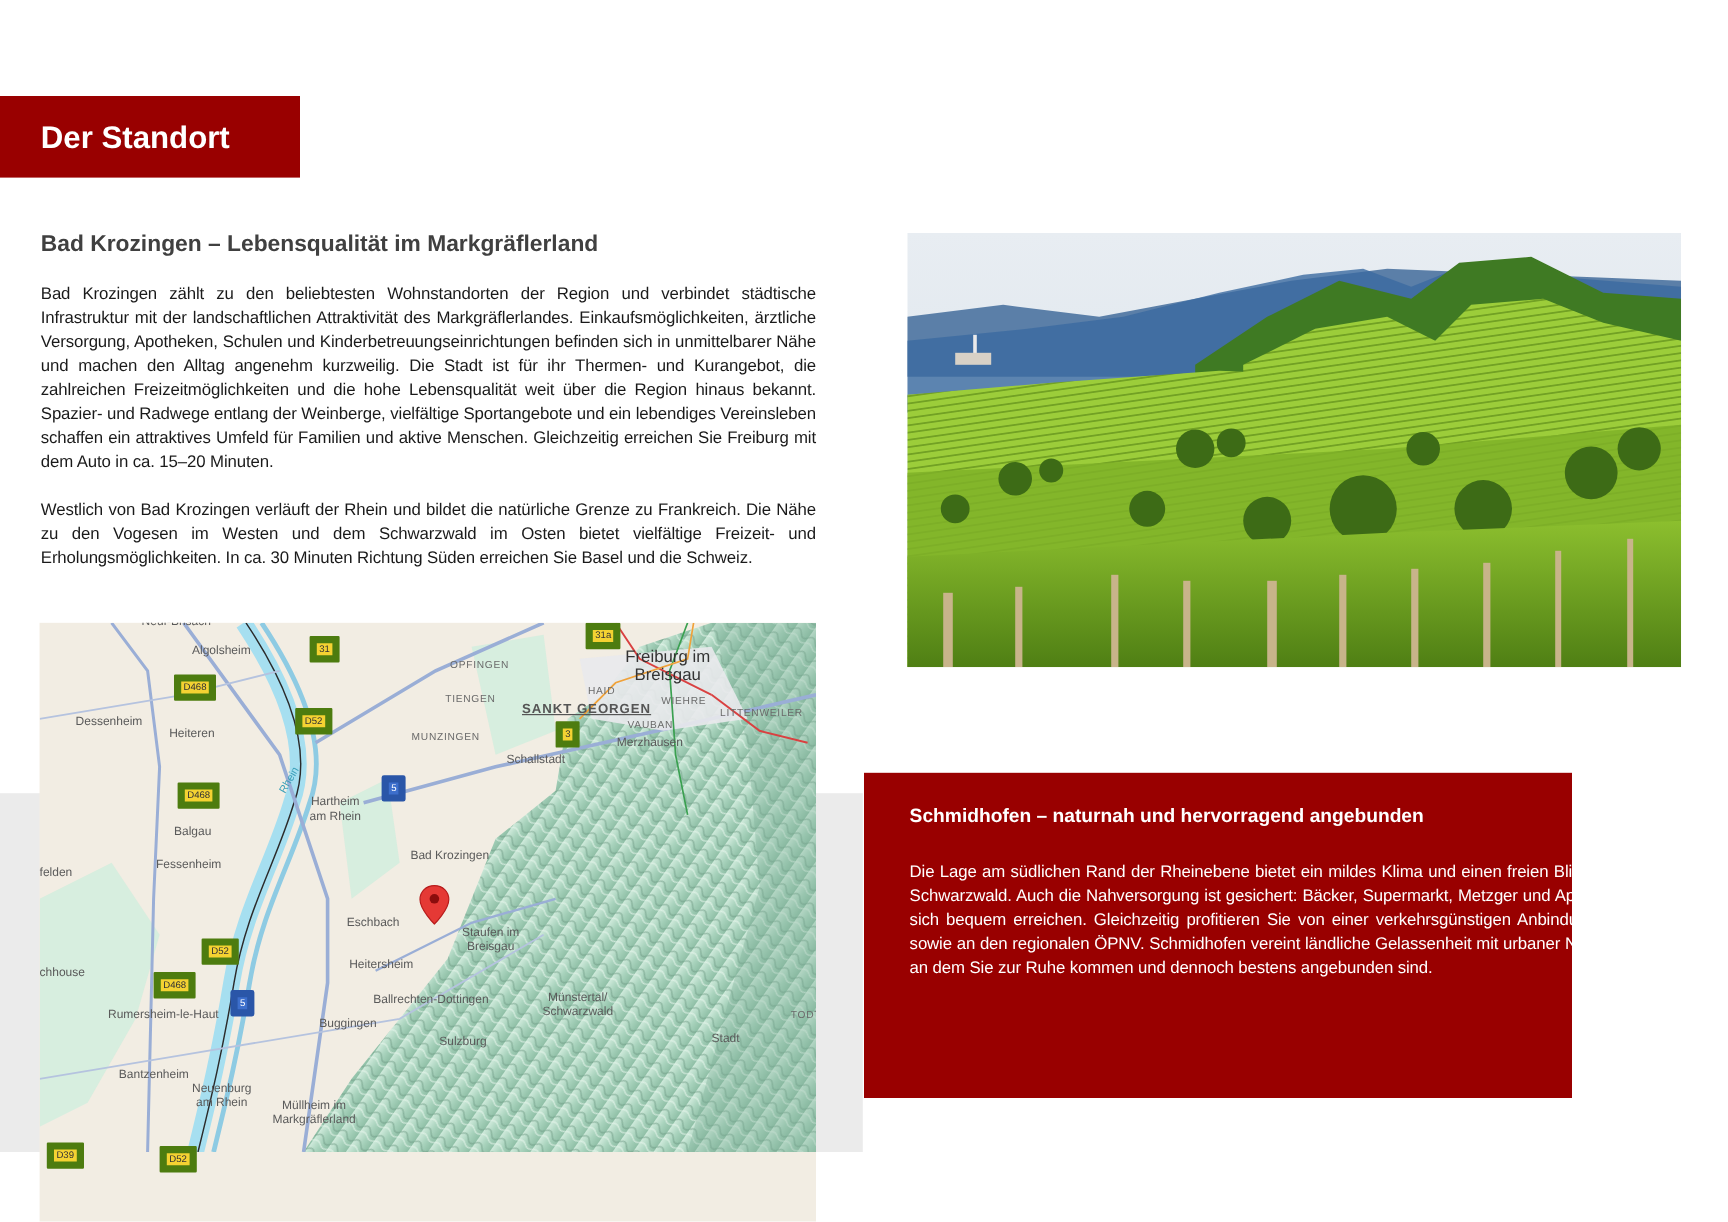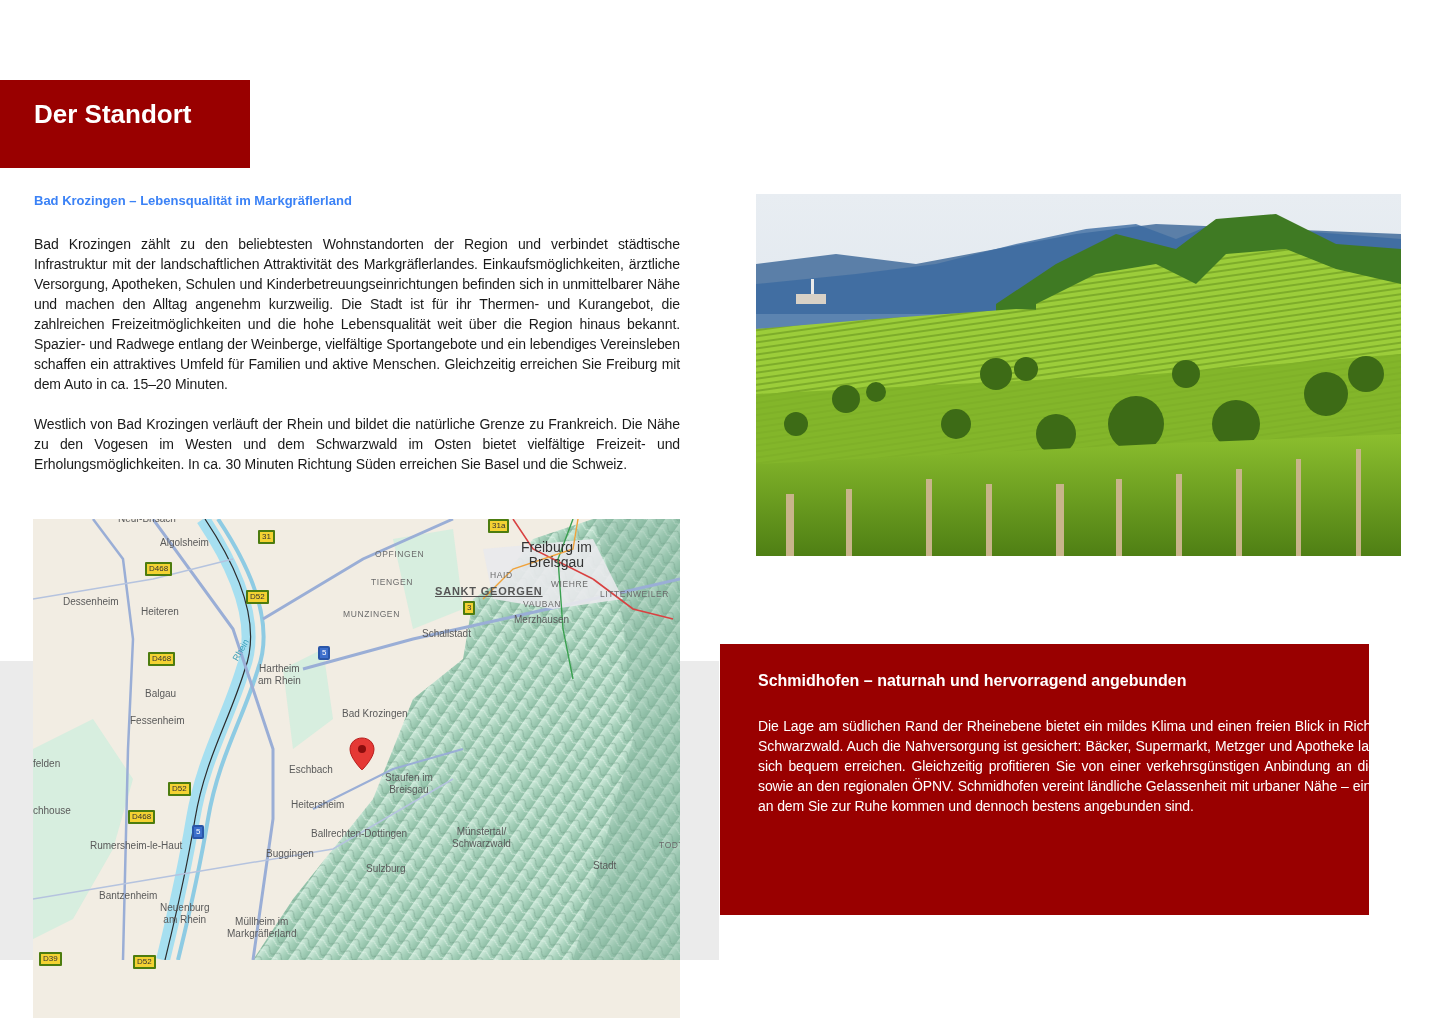--- a/index.html
+++ b/index.html
@@ -1,33 +1,33 @@
 <!DOCTYPE html>
 <html><head>
 <meta charset="utf-8">
 <style>
   * { box-sizing: border-box; margin: 0; padding: 0; }
   html, body { width: 1440px; height: 1018px; background: #ffffff; overflow: hidden; }
   body { position: relative; font-family: "Liberation Sans", sans-serif; color: #1a1a1a; }
 
   .title-banner {
-    position: absolute; left: 0; top: 80px; width: 250px; height: 88px;
+    position: absolute; left: 0; top: 80px; width: 250px; height: 68px;
     background: #990000; color: #fff;
     font-family: "Liberation Sans", sans-serif; font-weight: bold; font-size: 26px;
     padding-left: 34px; line-height: 68px;
   }
 
   .grey-band {
     position: absolute; left: 0; top: 661px; width: 719px; height: 299px;
     background: #ebebeb;
   }
 
   .left-heading {
     position: absolute; left: 34px; top: 193px; width: 650px;
-    font-weight: bold; font-size: 13px; color: #3b82f6;
+    font-weight: bold; font-size: 19px; color: #404040;
   }
   .left-text {
     position: absolute; left: 34px; width: 646px;
     font-family: "Liberation Sans", sans-serif; font-size: 14px; line-height: 20px;
     text-align: justify; color: #1a1a1a;
     letter-spacing: -0.1px;
   }
   .left-text.p1 { top: 234px; }
   .left-text.p2 { top: 414px; }
 
@@ -38,32 +38,32 @@
   .map svg { position: absolute; left: 0; top: 0; }
   .map .lbl {
     position: absolute; font-size: 10px; color: #5a5a5a; white-space: nowrap;
     font-family: "Liberation Sans", sans-serif;
   }
   .map .lbl.caps { font-size: 8.5px; letter-spacing: 0.6px; color: #6b6b6b; }
   .map .lbl.big { font-size: 14px; color: #333; line-height: 15px; text-align: center; }
   .map .lbl.bold { font-weight: bold; font-size: 11px; letter-spacing: 0.8px; color: #555; }
   .map .shield {
     position: absolute; font-size: 8px; padding: 0 2px; line-height: 10px;
-    background: #f4d232; color: #333; border: 2px solid #4d7c0f; border-radius: 1px;
+    background: #f4d232; color: #333; border: 6px solid #4d7c0f; border-radius: 1px;
   }
   .map .shield.blue { background: #3d6fcc; color: #fff; border-color: #2a56a8; border-radius: 2px; }
   .map .pin { position: absolute; left: 316px; top: 218px; width: 26px; height: 34px; }
 
   .photo {
     position: absolute; left: 756px; top: 194px; width: 645px; height: 362px; overflow: hidden;
   }
   .photo svg { display: block; }
 
   .red-box {
-    position: absolute; left: 720px; top: 644px; width: 649px; height: 271px;
+    position: absolute; left: 720px; top: 644px; width: 590px; height: 271px;
     background: #990000; color: #fff;
   }
   .red-heading {
     position: absolute; left: 38px; top: 28px; font-weight: bold; font-size: 16px; color: #fff;
   }
   .red-text {
     position: absolute; left: 38px; top: 72px; width: 640px;
     font-size: 14px; line-height: 20px; text-align: justify; color: #fff;
     letter-spacing: -0.1px;
   }
@@ -125,21 +125,21 @@
     <path d="M540 0 L525 40 L530 110 L540 160" stroke="#3aa050" stroke-width="1.4" fill="none"></path>
     <path d="M450 80 L480 50 L540 30 L545 0" stroke="#f0a23a" stroke-width="1.4" fill="none"></path>
   </svg>
 
   <div class="lbl" style="left:85px;top:-6px;">Neuf-Brisach</div>
   <div class="lbl" style="left:127px;top:18px;">Algolsheim</div>
   <div class="lbl" style="left:30px;top:77px;">Dessenheim</div>
   <div class="lbl" style="left:108px;top:87px;">Heiteren</div>
   <div class="lbl" style="left:112px;top:169px;">Balgau</div>
   <div class="lbl" style="left:97px;top:196px;">Fessenheim</div>
-  <div class="lbl" style="left:0px;top:203px;margin-top:36px;">felden</div>
+  <div class="lbl" style="left:0px;top:203px;">felden</div>
   <div class="lbl" style="left:0px;top:286px;">chhouse</div>
   <div class="lbl" style="left:57px;top:321px;">Rumersheim-le-Haut</div>
   <div class="lbl" style="left:66px;top:371px;">Bantzenheim</div>
   <div class="lbl" style="left:127px;top:383px;line-height:12px;white-space:pre;text-align:center;">Neuenburg
 am Rhein</div>
   <div class="lbl" style="left:194px;top:397px;line-height:12px;white-space:pre;text-align:center;">Müllheim im
 Markgräflerland</div>
   <div class="lbl" style="left:225px;top:144px;line-height:12px;white-space:pre;text-align:center;">Hartheim
 am Rhein</div>
   <div class="lbl" style="left:309px;top:189px;">Bad Krozingen</div>

